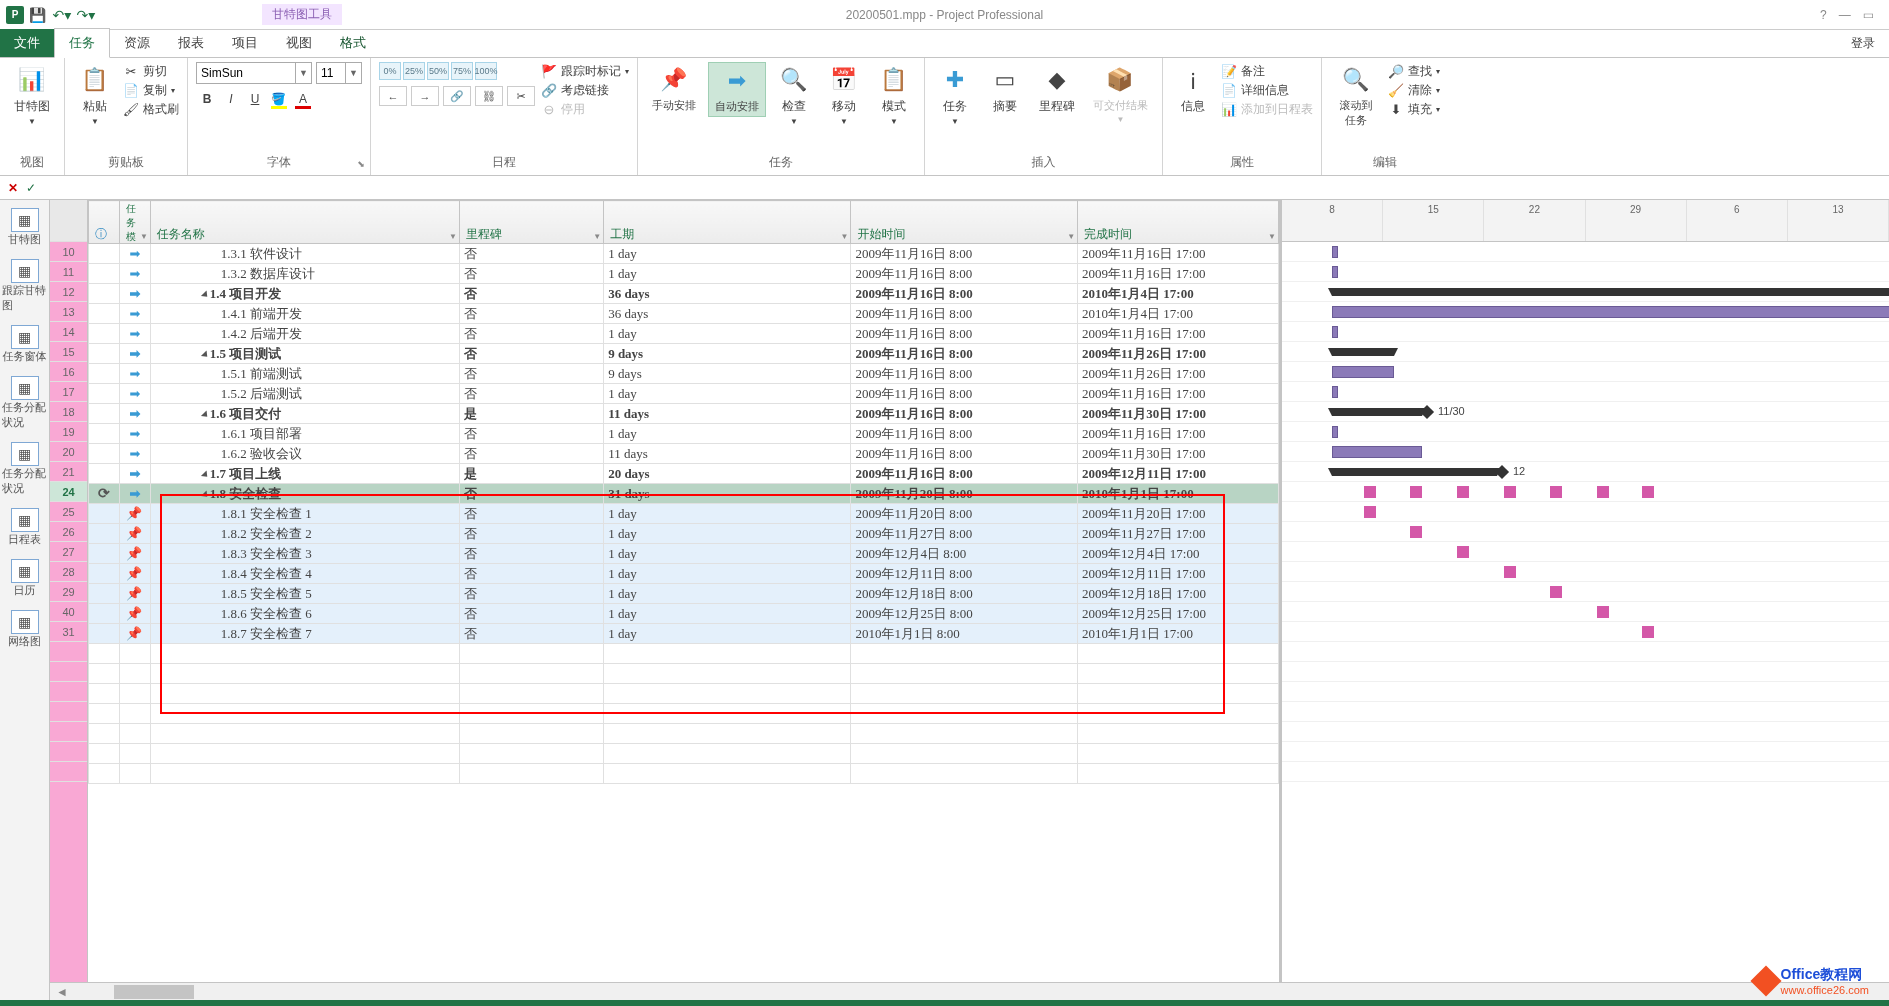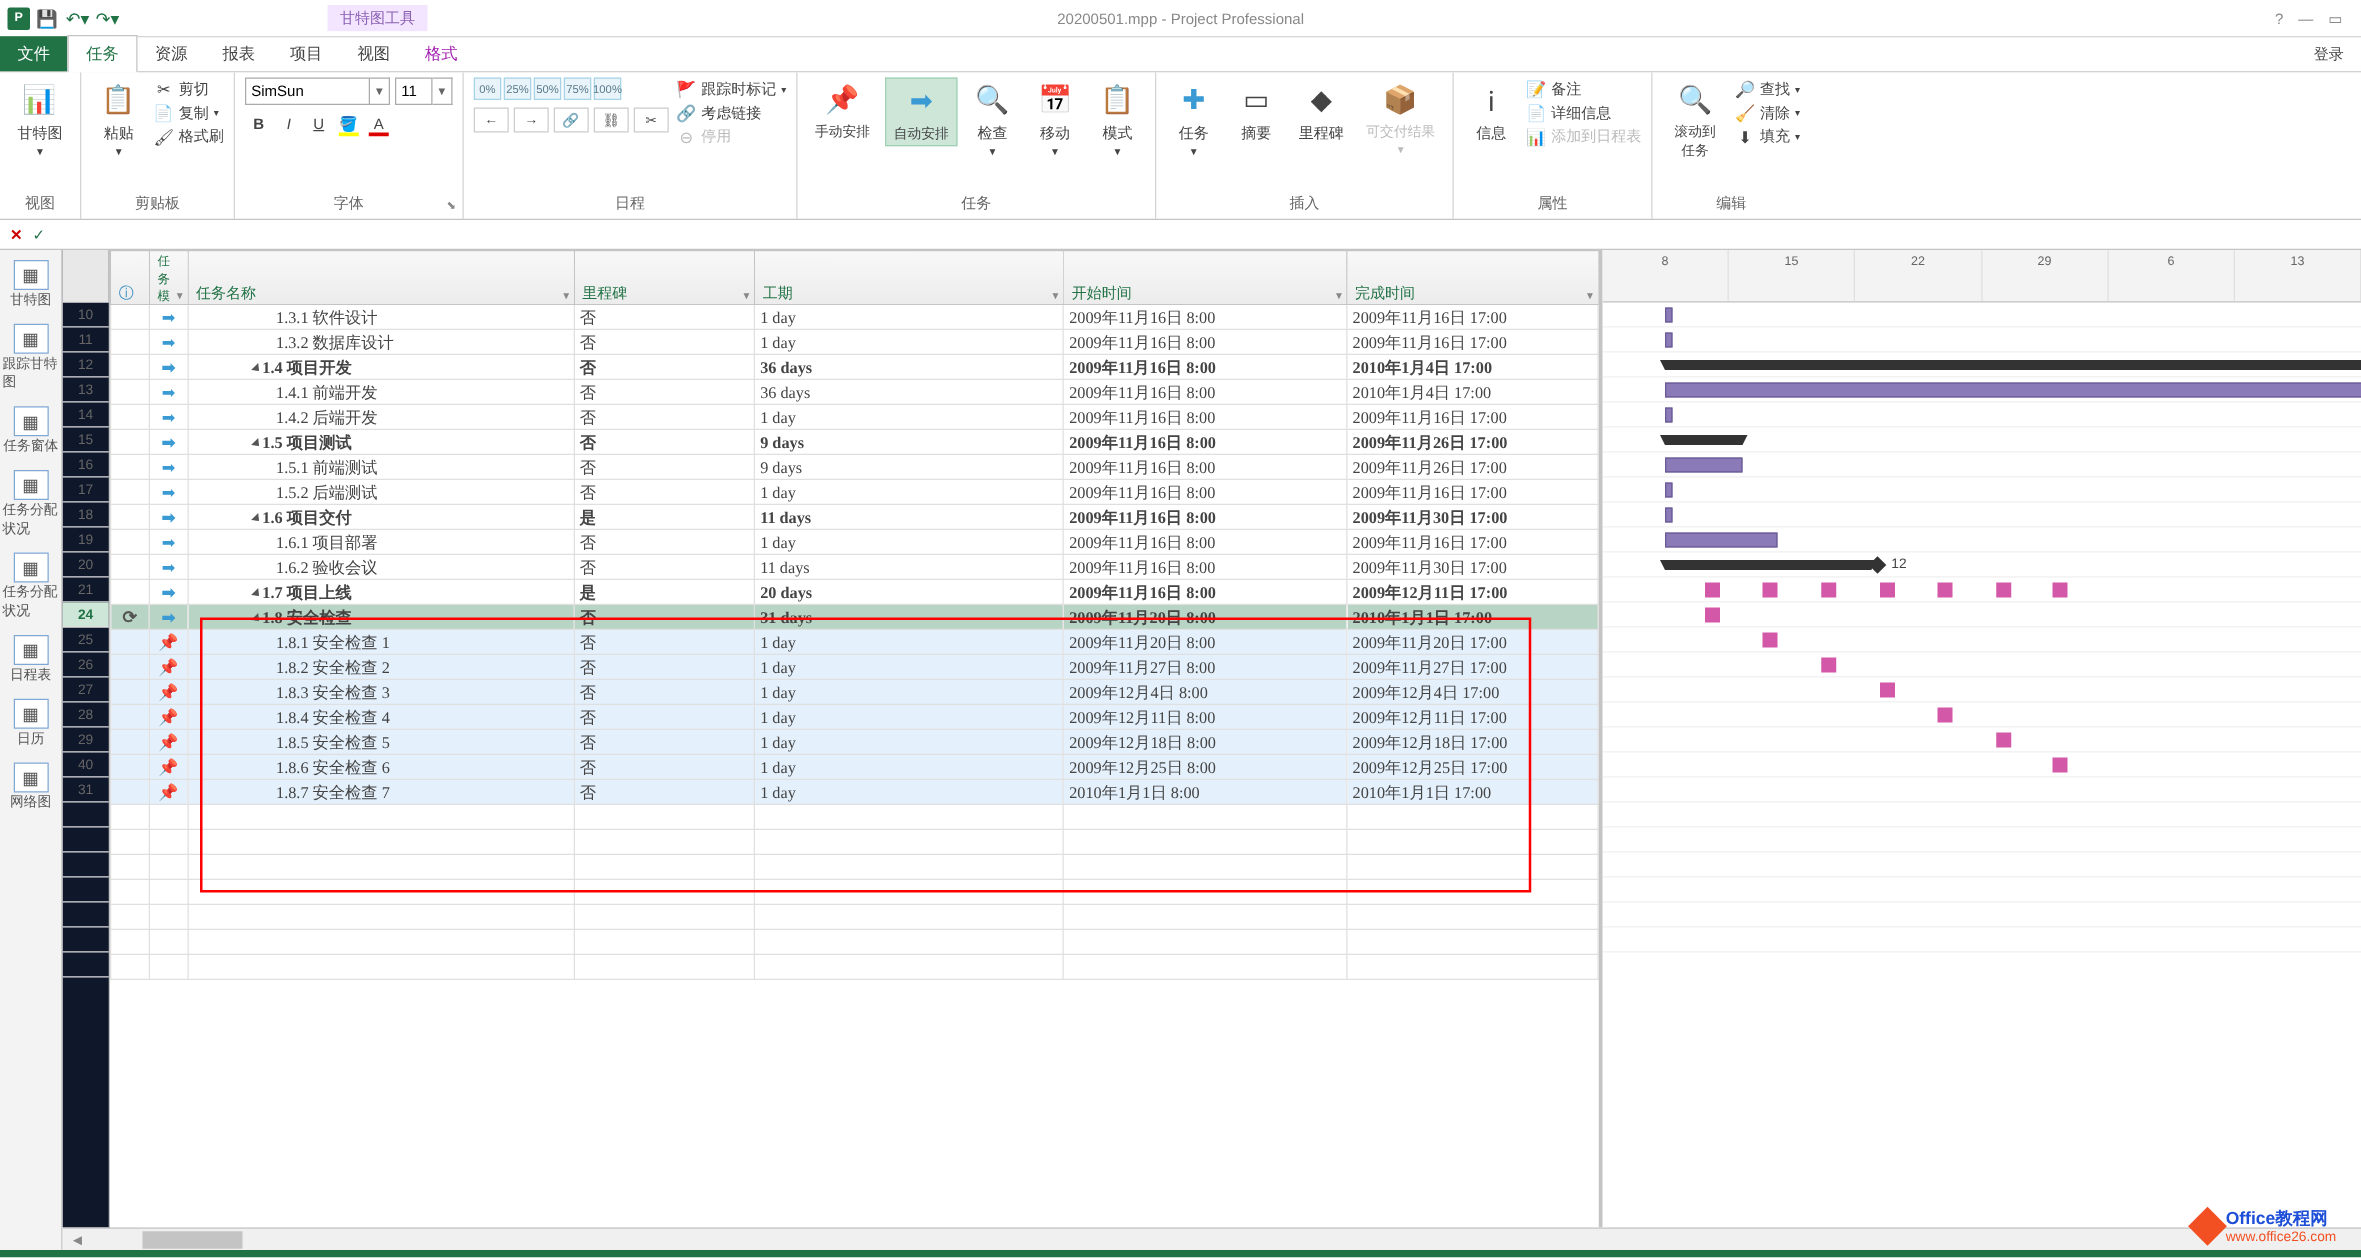--- a/index.html
+++ b/index.html
@@ -9,21 +9,21 @@
 .qat-icon{width:20px;height:20px;display:flex;align-items:center;justify-content:center;color:#217346;font-size:14px}
 .qat-pj{width:18px;height:18px;background:#217346;color:#fff;font-size:10px;font-weight:bold;display:flex;align-items:center;justify-content:center;border-radius:2px}
 .tool-tab{background:#f3e5ff;color:#8b5fb3;padding:2px 10px;margin-left:160px;font-size:12px}
 .wintitle{position:absolute;left:50%;transform:translateX(-50%);color:#888}
 .winctrl{margin-left:auto;display:flex;gap:12px;padding-right:15px;color:#888}
 .winctrl span{cursor:pointer}
 .menubar{height:28px;background:#fff;display:flex;align-items:flex-end;border-bottom:1px solid #c4c4c4}
 .mtab{padding:5px 14px;color:#444;cursor:pointer;font-size:13px}
 .mtab.file{background:#217346;color:#fff}
 .mtab.active{border:1px solid #c4c4c4;border-bottom:1px solid #fff;margin-bottom:-1px;background:#fff;color:#217346}
-.mtab.format{color:#a21caf}
+.mtab.format{color:#14532d}
 .login{margin-left:auto;padding:5px 14px;color:#444}
 .ribbon{height:118px;background:#fff;border-bottom:1px solid #c4c4c4;display:flex}
 .rgroup{border-right:1px solid #d4d4d4;padding:4px 8px;display:flex;flex-direction:column;justify-content:space-between;position:relative}
 .rgroup-label{text-align:center;color:#666;font-size:12px;padding-top:2px}
 .rgroup-body{display:flex;gap:6px;flex:1;align-items:flex-start}
 .bigbtn{display:flex;flex-direction:column;align-items:center;justify-content:center;gap:2px;padding:2px 6px;cursor:pointer;min-width:42px}
 .bigbtn.active{background:#cde6d8;border:1px solid #9fcfb4}
 .bigicon{width:32px;height:32px;display:flex;align-items:center;justify-content:center;font-size:22px}
 .smallrow{display:flex;align-items:center;gap:4px;padding:1px 0;cursor:pointer;font-size:12px;color:#444}
 .smallicon{width:16px;height:16px;display:flex;align-items:center;justify-content:center;font-size:13px}
@@ -43,21 +43,21 @@
 .fbar{height:24px;border-bottom:1px solid #c4c4c4;display:flex;align-items:center;padding:0 8px;gap:8px}
 .fbar .x{color:#c00;font-weight:bold}
 .fbar .chk{color:#217346}
 
 .main{display:flex;height:calc(1006px - 30px - 28px - 118px - 24px - 6px)}
 .leftviews{width:50px;background:#f3f3f3;border-right:1px solid #c4c4c4;display:flex;flex-direction:column;align-items:center;padding-top:6px;gap:8px}
 .lv{display:flex;flex-direction:column;align-items:center;font-size:11px;color:#555;cursor:pointer;padding:2px}
 .lv .ic{width:28px;height:24px;background:#fff;border:1px solid #7fa8d4;display:flex;align-items:center;justify-content:center;font-size:14px}
 .content{flex:1;display:flex;flex-direction:column;overflow:hidden}
 .sheet{flex:1;display:flex;overflow:hidden;position:relative}
-.rownums{width:38px;background:#0f172a;border-right:1px solid #c4c4c4}
+.rownums{width:38px;background:#f9a8d4;border-right:1px solid #c4c4c4}
 .rownum{height:20px;line-height:20px;text-align:center;font-size:11px;color:#666;border-bottom:1px solid #e0e0e0}
 .rownum.hdr{height:42px;background:#e8e8e8}
 .rownum.sel{background:#cde6d8;color:#217346;font-weight:bold}
 .grid{flex:1;overflow:hidden}
 table{border-collapse:collapse;width:100%}
 th{background:linear-gradient(#f8f8f8,#ececec);border:1px solid #c4c4c4;height:42px;font-weight:normal;font-size:12px;color:#217346;text-align:left;padding:0 6px;position:relative;vertical-align:bottom}
 th .dd{position:absolute;right:2px;bottom:2px;font-size:8px;color:#888}
 td{border:1px solid #e0e0e0;height:20px;padding:0 4px;font-size:13px;font-family:SimSun;white-space:nowrap;overflow:hidden}
 tr.summary td{font-weight:bold}
 tr.selrow td{background:#b8d4c4}
@@ -701,20 +701,25 @@
             <div class="grow">
               <div class="gsum" style="left: 50px; width: 62px;"></div>
             </div>
             <div class="grow">
               <div class="gbar" style="left: 50px; width: 62px;"></div>
             </div>
             <div class="grow">
               <div class="gbar" style="left: 50px; width: 6px;"></div>
             </div>
             <div class="grow">
+              <div class="gsum" style="left: 50px; width: 90px;"></div>
+              <div class="gdia" style="left: 140px;"></div>
+              <span style="position: absolute; left: 156px; top: 3px; font-size: 11px;">11/30</span>
+            </div>
+            <div class="grow">
               <div class="gbar" style="left: 50px; width: 6px;"></div>
             </div>
             <div class="grow">
               <div class="gbar" style="left: 50px; width: 90px;"></div>
             </div>
             <div class="grow">
               <div class="gsum" style="left: 50px; width: 165px;"></div>
               <div class="gdia" style="left: 215px;"></div>
               <span style="position: absolute; left: 231px; top: 3px; font-size: 11px;">12</span>
             </div>

